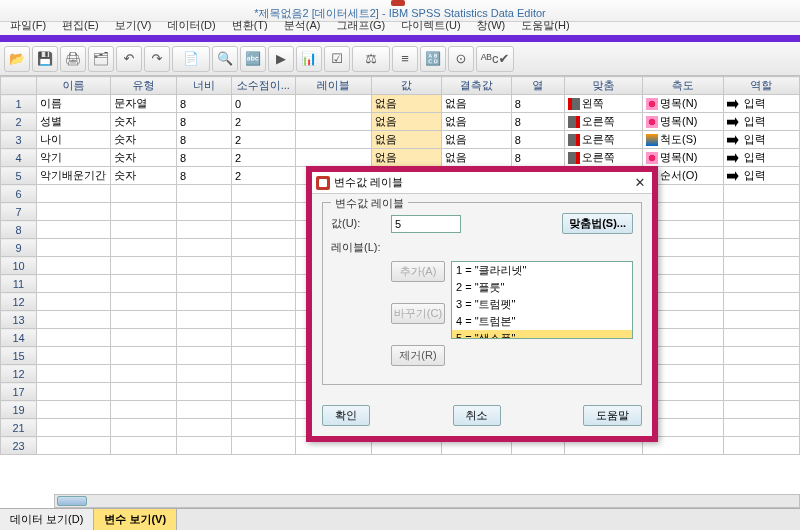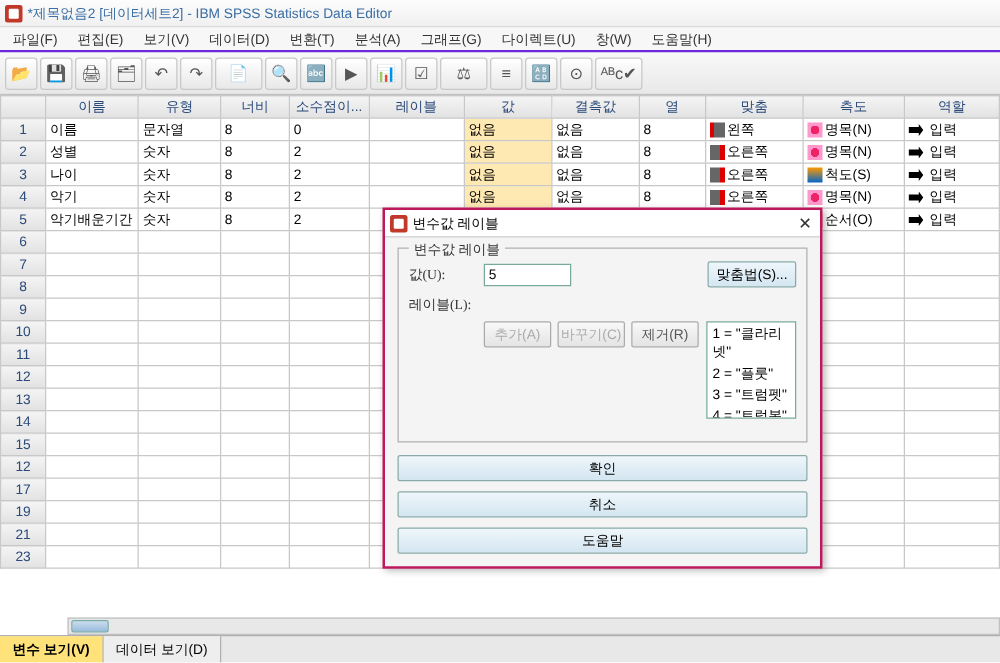--- a/index.html
+++ b/index.html
@@ -1,20 +1,20 @@
 <!DOCTYPE html>
 <html><head>
 <meta charset="utf-8">
 <style>
 * { box-sizing: border-box; margin: 0; padding: 0; font-family: "Malgun Gothic", "Segoe UI", sans-serif; font-size: 11px; }
 body { background: #fff; width: 800px; height: 530px; overflow: hidden; position: relative; }
-.titlebar { background: linear-gradient(#fdfdfd,#f0f0f0); height: 22px; display: flex; align-items: center; padding: 0 4px; color: #3a6ea5; border-bottom: 1px solid #d0d0d0; }
+.titlebar { background: linear-gradient(#fdfdfd,#f0f0f0); height: 22px; display: flex; align-items: center; padding: 0 4px; color: #3a6ea5; border-bottom: 1px solid #d0d0d0; flex-direction: column; }
 .titlebar .appicon { width: 14px; height: 14px; background: #c0392b; border-radius: 2px; margin-right: 4px; position: relative; }
 .titlebar .appicon::after { content:""; position:absolute; inset:3px; background:#fff; border-radius:1px;}
-.menubar { height: 20px; display: flex; align-items: flex-start; padding: 0 2px; background: #f7f7f7; border-bottom: 2px solid #6d28d9; }
+.menubar { height: 20px; display: flex; align-items: flex-end; padding: 0 2px; background: #f7f7f7; border-bottom: 7px solid #6d28d9; }
 .menubar span { padding: 2px 8px; color: #333; cursor: default; }
 .toolbar { height: 34px; background: linear-gradient(#f8f8f8,#e8e8e8); border-bottom: 1px solid #c0c0c0; display: flex; align-items: center; padding: 0 4px; gap: 2px; }
 .tbtn { width: 26px; height: 26px; border: 1px solid #c8c8c8; background: linear-gradient(#fff,#e8e8e8); border-radius: 3px; display:flex;align-items:center;justify-content:center; font-size:13px; color:#555;}
 .tbtn.wide { width: 38px; }
 .grid-area { position: relative; height: 430px; overflow: hidden; background:#fff;}
 table.grid { border-collapse: collapse; width: 100%; table-layout: fixed; }
 table.grid th, table.grid td { border: 1px solid #c8c8c8; height: 18px; padding: 1px 3px; text-align: left; font-size: 11px; white-space: nowrap; overflow:hidden;}
 table.grid th { background: linear-gradient(#f4f4f4,#e2e2e2); color: #2a4a7a; font-weight: normal; text-align: center; }
 table.grid th.rowh { width: 34px; text-align: center; color:#2a4a7a; }
 table.grid td.rowh { background: linear-gradient(#f4f4f4,#e2e2e2); text-align: center; color:#2a4a7a; }
@@ -26,40 +26,40 @@
 .i-nom{background:radial-gradient(circle,#e26 40%,#f9c 42%);}
 .i-scale{background:linear-gradient(#f90,#06c);}
 .i-ord{background:linear-gradient(90deg,#0a0 33%,#fc0 33% 66%,#d00 66%);}
 .i-role{background:#000; clip-path: polygon(0 30%,70% 30%,70% 10%,100% 50%,70% 90%,70% 70%,0 70%);}
 .bottom-tabs { position: absolute; bottom: 0; left: 0; right: 0; height: 22px; background: #e8e8e8; border-top: 1px solid #b0b0b0; display: flex; }
 .bottom-tabs .tab { padding: 3px 10px; border-right: 1px solid #b0b0b0; background: #eee; cursor:default;}
 .bottom-tabs .tab.active { background: #ffe27a; font-weight: bold; }
 .hscroll { position:absolute; bottom:22px; left:54px; right:0; height:14px; background:#e8e8e8; border:1px solid #c0c0c0;}
 .hscroll .thumb{position:absolute;left:2px;top:1px;width:30px;height:10px;background:linear-gradient(#cde,#9bd);border:1px solid #7aa;border-radius:2px;}
 
-.dialog { position: absolute; left: 306px; top: 166px; width: 352px; background: #f4f4f4; border: 2px solid #be185d; box-shadow: 2px 2px 6px rgba(0,0,0,.3); }
+.dialog { position: absolute; left: 306px; top: 166px; width: 352px; background: #f4f4f4; border: 6px solid #be185d; box-shadow: 2px 2px 6px rgba(0,0,0,.3); }
 .dlg-title { height: 22px; background: #fff; display: flex; align-items: center; padding: 0 4px; border-bottom: 1px solid #ccc; }
 .dlg-title .ico { width:14px;height:14px;background:#c0392b;border-radius:2px;margin-right:4px;position:relative;}
 .dlg-title .ico::after{content:"";position:absolute;inset:3px;background:#fff;border-radius:1px;}
 .dlg-title .close { margin-left: auto; width:16px;text-align:center; color:#333; font-size:13px; cursor:default;}
 .dlg-body { padding: 8px 10px 10px; }
 .groupbox { border: 1px solid #b0b0b0; padding: 10px 8px 12px; position: relative; }
 .groupbox .legend { position: absolute; top: -7px; left: 8px; background: #f4f4f4; padding: 0 4px; color: #333; }
 .frow { display: flex; align-items: center; margin-bottom: 6px; gap: 6px; }
-.frow label { width: 54px; color:#333;font-family:Liberation Serif, serif;}
+.frow label { width: 54px; color:#333;}
 .frow input[type=text] { border: 1px solid #7a9; padding: 1px 3px; height: 18px; background:#fff;}
 .inp-val{width:70px}.inp-lab{flex:1}
-.spell-btn { margin-left:auto; padding:2px 6px; border:1px solid #8aa; background:linear-gradient(#eef6fb,#d4e6f1); border-radius:2px; cursor:default;}
-.btncol { display:flex; gap:5px; }
+.spell-btn { margin-left:auto; padding:2px 6px; border:1px solid #8aa; background:linear-gradient(#eef6fb,#d4e6f1); border-radius:2px; cursor:default;font-weight:bold;}
+.btncol { display:flex; flex-direction:column; gap:21px; }
 .minibtn { width:54px; padding:2px 0; border:1px solid #aaa; background:linear-gradient(#f8f8f8,#e4e4e4); border-radius:2px; text-align:center; color:#555; cursor:default;}
 .minibtn.disabled { color:#aaa; }
 .listbox { flex:1; height:78px; border:1px solid #7a9; background:#fff; overflow:hidden;}
 .listbox .item { padding:1px 4px; }
 .listbox .item.sel { background:#ffe27a; }
-.dlg-actions { display:flex; justify-content:space-between; gap:8px; margin-top:10px;flex-direction:column;}
+.dlg-actions { display:flex; justify-content:space-between; gap:8px; margin-top:20px;}
 .dlg-actions button { padding:2px 12px; border:1px solid #8aa; background:linear-gradient(#eef6fb,#d4e6f1); border-radius:2px; cursor:default;}
 </style>
 </head>
 <body>
 
 <div class="titlebar">
   <span class="appicon"></span>
   <span>*제목없음2 [데이터세트2] - IBM SPSS Statistics Data Editor</span>
 </div>
 
@@ -395,22 +395,22 @@
         </tr>
       </tbody>
     </table>
 </div>
 
 <div class="hscroll">
     <div class="thumb"></div>
   </div>
 
 <div class="bottom-tabs">
+  <div class="tab">데이터 보기(D)</div>
   <div class="tab active">변수 보기(V)</div>
-  <div class="tab">데이터 보기(D)</div>
 </div>
 
 <div class="dialog">
   <div class="dlg-title">
     <span class="ico"></span>
     <span>변수값 레이블</span>
     <span class="close">✕</span>
   </div>
   <div class="dlg-body">
     <div class="groupbox">

